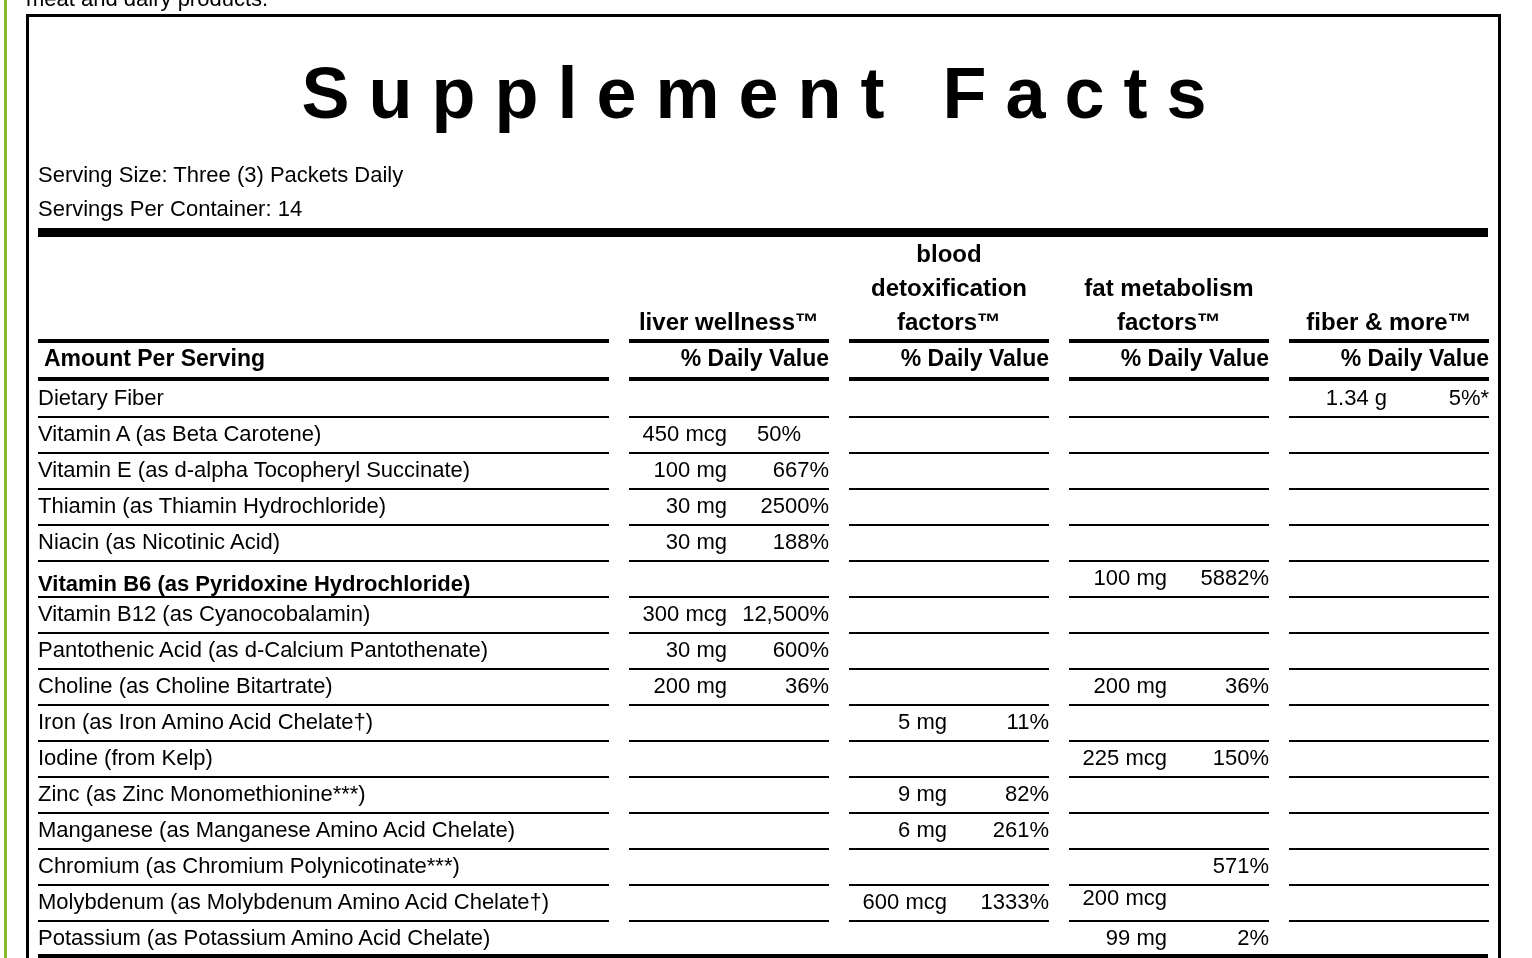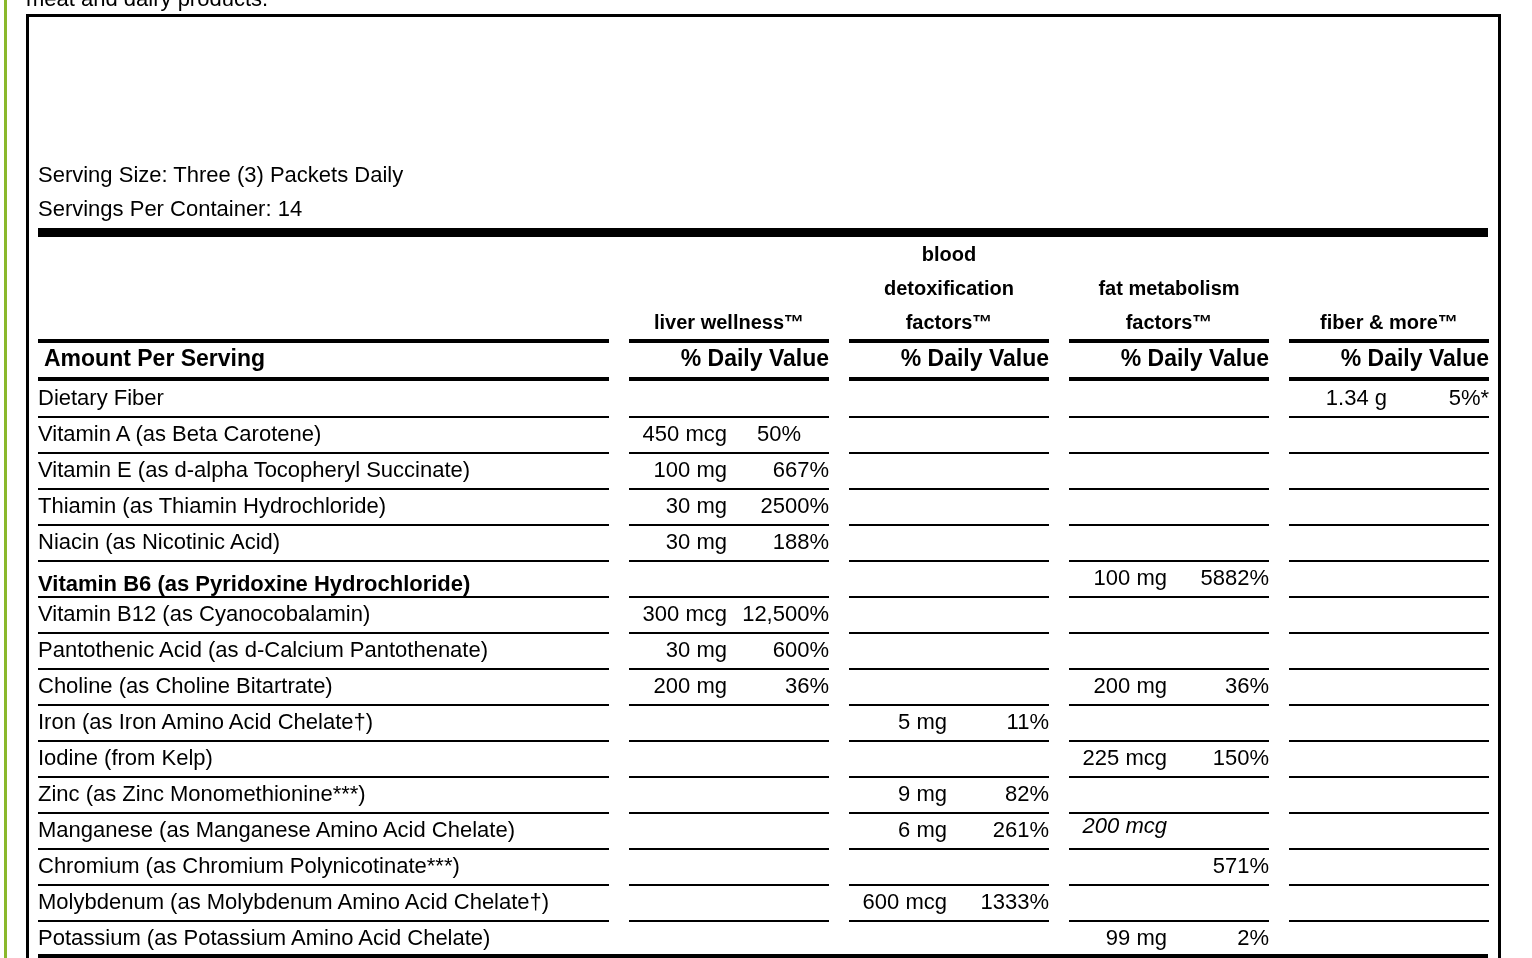--- a/index.html
+++ b/index.html
@@ -19,38 +19,39 @@
   }
   .serving { position: absolute; left: 9px; font-size: 22px; line-height: 26px; white-space: nowrap; }
   .serving.size { top: 145px; }
   .serving.count { top: 179px; }
   .thick-bar { position: absolute; left: 9px; width: 1450px; background: #000; }
   .thick-bar.top { top: 211px; height: 9px; }
   .thick-bar.bottom { top: 937px; height: 6px; }
 
   .colhead {
     position: absolute; width: 200px; text-align: center; font-weight: bold;
-    font-size: 20px; line-height: 34px;
+    font-size: 24px; line-height: 34px;
   }
   .seg { position: absolute; height: 3px; background: #000; }
   .seg.thin { height: 2px; }
   .amount-label { position: absolute; left: 15px; top: 327px; font-size: 23px; font-weight: bold; line-height: 28px; }
   .dv-label { position: absolute; width: 200px; text-align: right; top: 327px; font-size: 23px; font-weight: bold; line-height: 28px; }
 
   .row-label { position: absolute; left: 9px; font-size: 22px; line-height: 28px; white-space: nowrap; }
   .cell-amt { position: absolute; width: 100px; text-align: right; font-size: 22px; line-height: 28px; white-space: nowrap; }
   .cell-pct { position: absolute; width: 100px; text-align: right; font-size: 22px; line-height: 28px; white-space: nowrap; }
 </style>
 </head>
 <body>
 
 <div class="green-rule"></div>
 <div class="intro-text">meat and dairy products.</div>
 
 <div class="facts-box" id="facts-box">
+  <div class="facts-title">Supplement Facts</div>
   <div class="serving size">Serving Size: Three (3) Packets Daily</div>
   <div class="serving count">Servings Per Container: 14</div>
   <div class="thick-bar top"></div>
 
   <div id="col-headers">
       <div class="colhead" style="left: 600px; top: 220px;"></div>
       <div class="colhead" style="left: 600px; top: 254px;"></div>
       <div class="colhead" style="left: 600px; top: 288px;">liver wellness™</div>
       <div class="seg" style="left: 600px; width: 200px; top: 322px; height: 4px;"></div>
       <div class="dv-label" style="left: 600px;">% Daily Value</div>
@@ -290,21 +291,21 @@
       </div>
       <div>
         <div class="row-label" style="top: 835px;">Chromium (as Chromium Polynicotinate***)</div>
         <div class="seg thin" style="left: 9px; width: 571px; top: 867px;"></div>
         <div class="cell-amt" style="left: 598px; top: 835px;"></div>
         <div class="cell-pct" style="left: 700px; top: 835px;"></div>
         <div class="seg thin" style="left: 600px; width: 200px; top: 867px;"></div>
         <div class="cell-amt" style="left: 818px; top: 835px;"></div>
         <div class="cell-pct" style="left: 920px; top: 835px;"></div>
         <div class="seg thin" style="left: 820px; width: 200px; top: 867px;"></div>
-        <div class="cell-amt" style="left: 1038px; top: 795px; font-style: italic;">200 mcg</div>
+        <div class="cell-amt" style="left: 1038px; top: 867px;">200 mcg</div>
         <div class="cell-pct" style="left: 1140px; top: 835px;">571%</div>
         <div class="seg thin" style="left: 1040px; width: 200px; top: 867px;"></div>
         <div class="cell-amt" style="left: 1258px; top: 835px;"></div>
         <div class="cell-pct" style="left: 1360px; top: 835px;"></div>
         <div class="seg thin" style="left: 1260px; width: 200px; top: 867px;"></div>
       </div>
       <div>
         <div class="row-label" style="top: 871px;">Molybdenum (as Molybdenum Amino Acid Chelate†)</div>
         <div class="seg thin" style="left: 9px; width: 571px; top: 903px;"></div>
         <div class="cell-amt" style="left: 598px; top: 871px;"></div>

